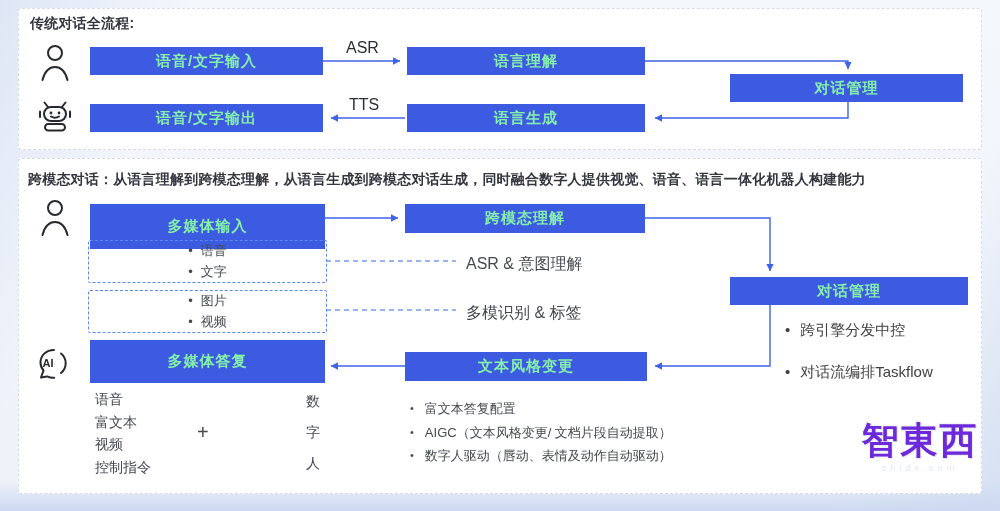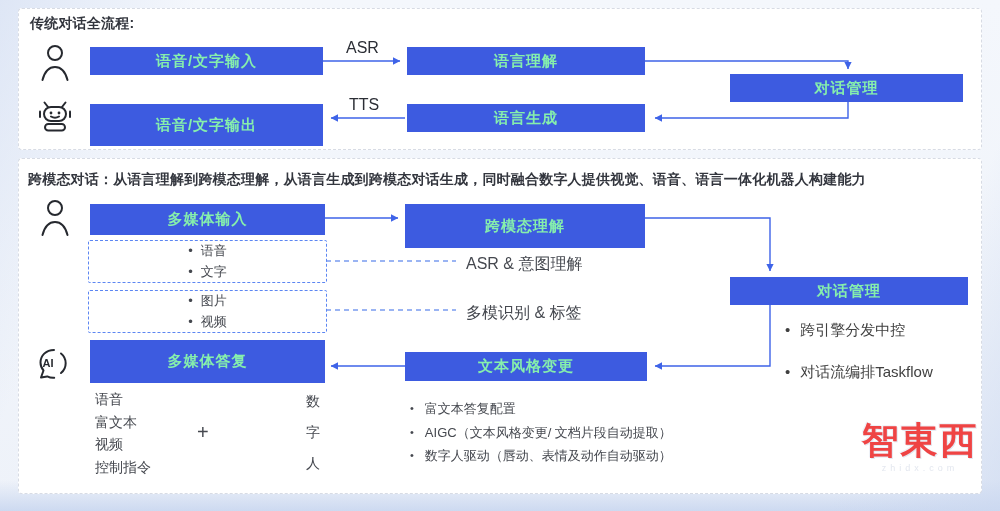--- a/index.html
+++ b/index.html
@@ -47,21 +47,21 @@
   .reply-list{position:absolute;left:95px;top:388px;display:flex;flex-direction:column;z-index:3;}
   .reply-list span{font-size:14px;color:#45484f;line-height:22.5px;}
   .plus-sign{position:absolute;left:197px;top:421px;font-size:20px;color:#45484f;z-index:3;}
   .dh-col{position:absolute;left:306px;top:393px;display:flex;flex-direction:column;gap:13px;z-index:3;}
   .dh-col span{font-size:14px;color:#45484f;}
   .watermark{
     position:absolute;left:850px;top:422px;width:140px;text-align:center;z-index:1;
     user-select:none;
   }
   .watermark .wm-main{
-    font-size:37px;font-weight:bold;color:#ef4444;letter-spacing:2px;
+    font-size:37px;font-weight:bold;color:#6d28d9;letter-spacing:2px;
     text-shadow:1px 1px 0 #e2e7f0, -1px -1px 0 #eef1f7;line-height:1;
   }
   .watermark .wm-sub{
     margin-top:4px;font-size:9px;color:#e3e7ef;letter-spacing:4px;
   }
 </style>
 </head>
 <body>
 
 <div class="canvas">
@@ -110,35 +110,35 @@
       <rect x="8" y="7" width="22" height="14" rx="7"></rect>
       <circle cx="15" cy="13" r="1.4" fill="#26292f" stroke="none"></circle>
       <circle cx="23" cy="13" r="1.4" fill="#26292f" stroke="none"></circle>
       <path d="M15 16.5 Q19 19 23 16.5" stroke-linecap="round"></path>
       <path d="M4 11.5 V17" stroke-linecap="round"></path>
       <path d="M34 11.5 V17" stroke-linecap="round"></path>
       <rect x="9" y="24" width="20" height="6.5" rx="3.25"></rect>
     </svg>
   </div>
 
-  <div class="box" style="left:90px;top:104px;width:233px;height:42px;">语音/文字输出</div>
+  <div class="box" style="left:90px;top:104px;width:233px;height:28px;">语音/文字输出</div>
   <div class="flow-label" style="left:349px;top:96px;">TTS</div>
   <div class="box" style="left:407px;top:104px;width:238px;height:28px;">语言生成</div>
 
   <div class="panel-title" style="left:28px;top:171px;">跨模态对话：从语言理解到跨模态理解，从语言生成到跨模态对话生成，同时融合数字人提供视觉、语音、语言一体化机器人构建能力</div>
 
   <div class="icon" style="left:40px;top:198px;">
     <svg width="30" height="40" viewBox="0 0 30 40" fill="none">
       <circle cx="15" cy="10" r="7" stroke="#26292f" stroke-width="2"></circle>
       <path d="M2.5 37 C5 27.5 10 24 15 24 S25 27.5 27.5 37" stroke="#26292f" stroke-width="2" stroke-linecap="round"></path>
     </svg>
   </div>
 
-  <div class="box" style="left:90px;top:204px;width:235px;height:31px;">多媒体输入</div>
-  <div class="box" style="left:405px;top:204px;width:240px;height:44px;text-align:center;">跨模态理解</div>
+  <div class="box" style="left:90px;top:204px;width:235px;height:45px;">多媒体输入</div>
+  <div class="box" style="left:405px;top:204px;width:240px;height:29px;text-align:center;">跨模态理解</div>
 
   <div class="dashedbox" style="left:88px;top:240px;width:237px;height:41px;">
     <div class="inner">
       <span class="bullet">语音</span>
       <span class="bullet">文字</span>
     </div>
   </div>
   <div class="side-label" style="left:466px;top:254px;">ASR &amp; 意图理解</div>
 
   <div class="dashedbox" style="left:88px;top:290px;width:237px;height:41px;">

